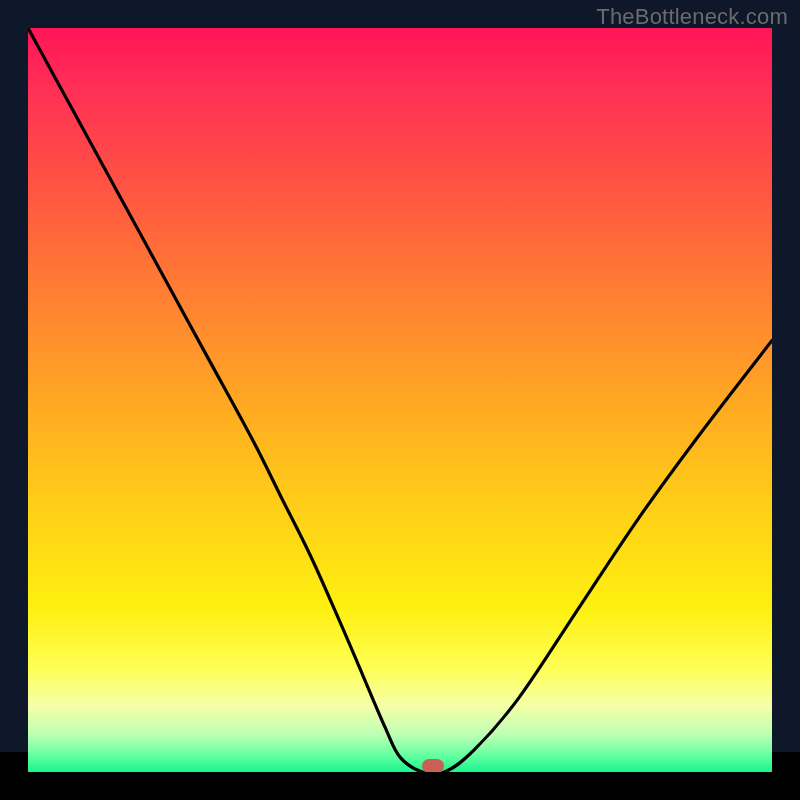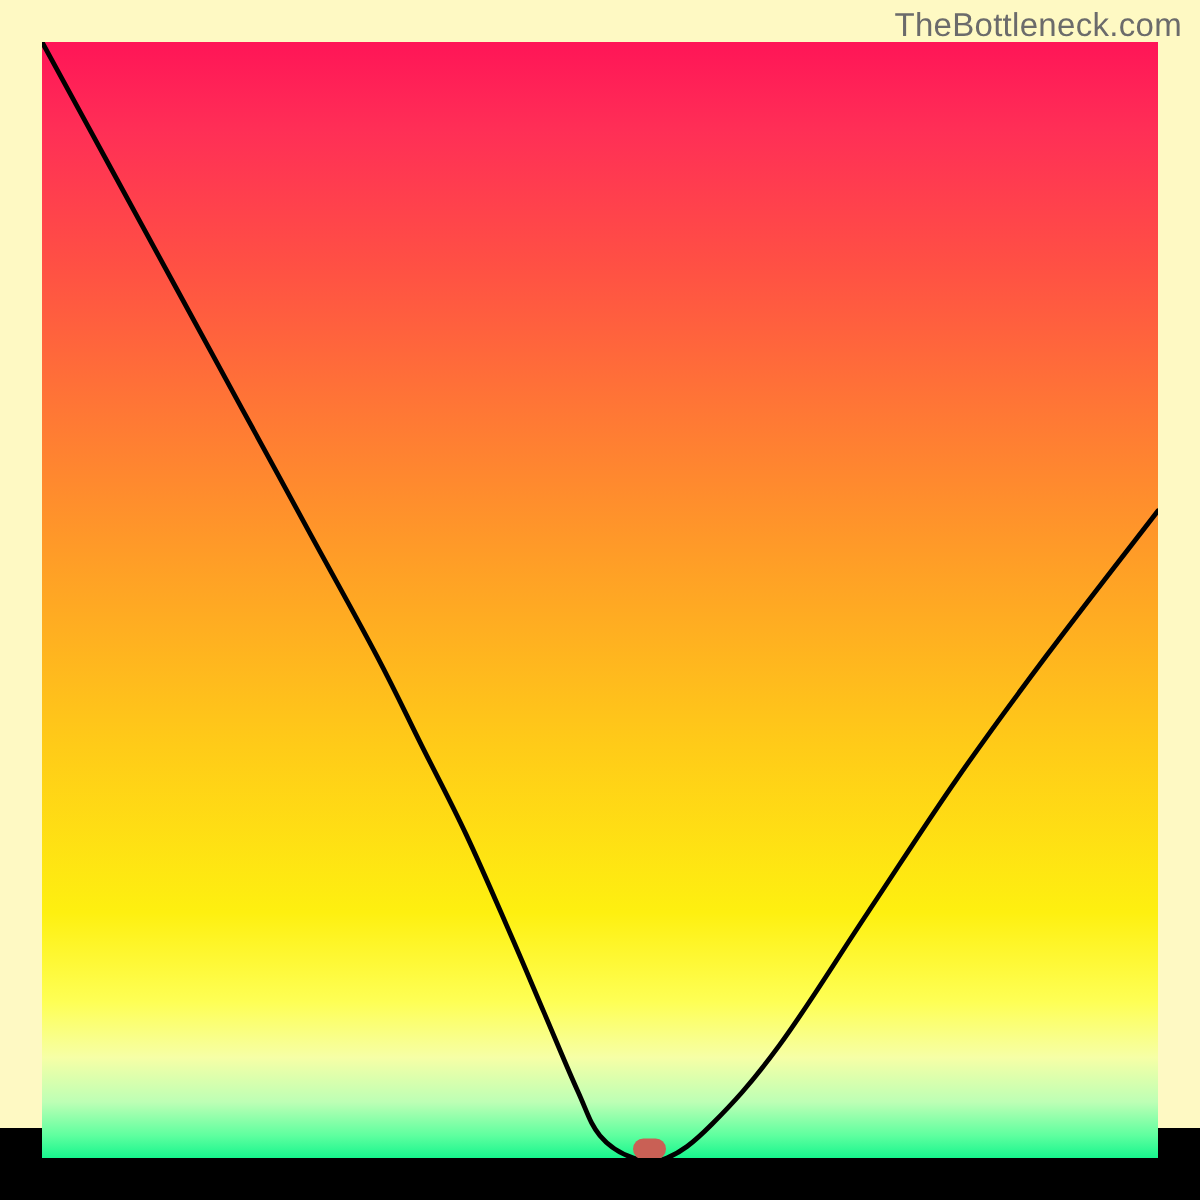--- a/index.html
+++ b/index.html
@@ -8,21 +8,21 @@
     width: 800px;
     height: 800px;
     overflow: hidden;
     background: #000;
     font-family: Arial, Helvetica, sans-serif;
   }
   .frame {
     position: relative;
     width: 800px;
     height: 752px;
-    background: #fef9c3;
+    background: #0f172a;
   }
   .watermark {
     position: absolute;
     top: 4px;
     right: 12px;
     color: #6b6b6b;
     font-size: 22px;
     font-weight: 500;
     letter-spacing: 0.2px;
     z-index: 10;

